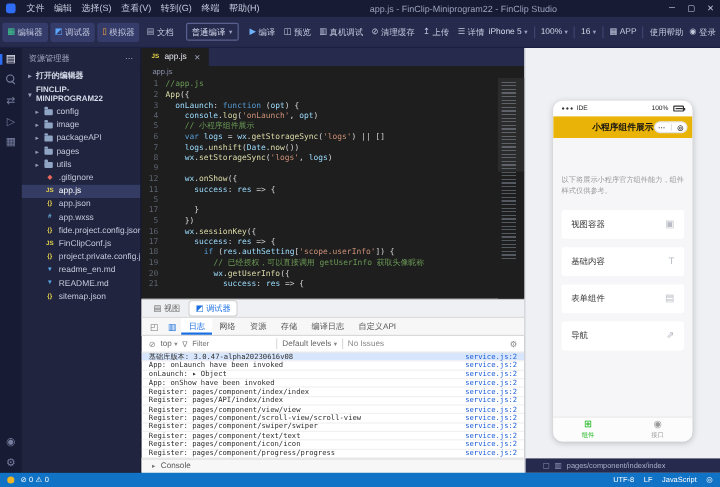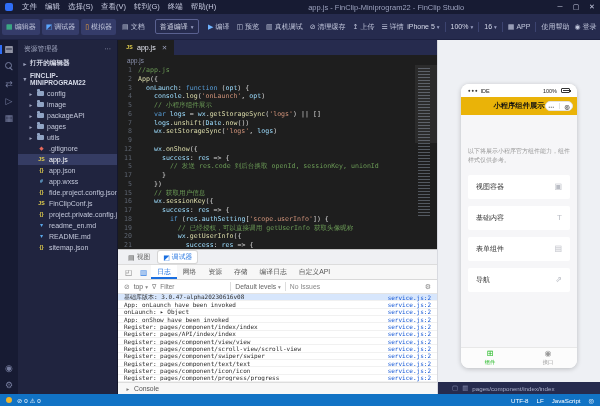--- a/index.html
+++ b/index.html
@@ -352,24 +352,23 @@
             <div class="code-line"><span class="ln">2</span><span><span class="tok-fn">App</span><span class="tok-pl">(</span><span class="tok-pl">{</span></span></div>
             <div class="code-line"><span class="ln">3</span><span><span class="tok-pl"> </span><span class="tok-pl"> </span><span class="tok-var">onLaunch</span><span class="tok-pl">:</span><span class="tok-pl"> </span><span class="tok-kw">function</span><span class="tok-pl"> </span><span class="tok-pl">(</span><span class="tok-var">opt</span><span class="tok-pl">)</span><span class="tok-pl"> </span><span class="tok-pl">{</span></span></div>
             <div class="code-line"><span class="ln">4</span><span><span class="tok-pl"> </span><span class="tok-pl"> </span><span class="tok-pl"> </span><span class="tok-pl"> </span><span class="tok-var">console</span><span class="tok-pl">.</span><span class="tok-fn">log</span><span class="tok-pl">(</span><span class="tok-str">'onLaunch'</span><span class="tok-pl">,</span><span class="tok-pl"> </span><span class="tok-var">opt</span><span class="tok-pl">)</span></span></div>
             <div class="code-line"><span class="ln">5</span><span><span class="tok-pl"> </span><span class="tok-pl"> </span><span class="tok-pl"> </span><span class="tok-pl"> </span><span class="tok-com">// 小程序组件展示</span></span></div>
             <div class="code-line"><span class="ln">6</span><span><span class="tok-pl"> </span><span class="tok-pl"> </span><span class="tok-pl"> </span><span class="tok-pl"> </span><span class="tok-kw">var</span><span class="tok-pl"> </span><span class="tok-var">logs</span><span class="tok-pl"> </span><span class="tok-pl">=</span><span class="tok-pl"> </span><span class="tok-var">wx</span><span class="tok-pl">.</span><span class="tok-fn">getStorageSync</span><span class="tok-pl">(</span><span class="tok-str">'logs'</span><span class="tok-pl">)</span><span class="tok-pl"> </span><span class="tok-pl">|</span><span class="tok-pl">|</span><span class="tok-pl"> </span><span class="tok-pl">[</span><span class="tok-pl">]</span></span></div>
             <div class="code-line"><span class="ln">7</span><span><span class="tok-pl"> </span><span class="tok-pl"> </span><span class="tok-pl"> </span><span class="tok-pl"> </span><span class="tok-var">logs</span><span class="tok-pl">.</span><span class="tok-fn">unshift</span><span class="tok-pl">(</span><span class="tok-var">Date</span><span class="tok-pl">.</span><span class="tok-fn">now</span><span class="tok-pl">(</span><span class="tok-pl">)</span><span class="tok-pl">)</span></span></div>
             <div class="code-line"><span class="ln">8</span><span><span class="tok-pl"> </span><span class="tok-pl"> </span><span class="tok-pl"> </span><span class="tok-pl"> </span><span class="tok-var">wx</span><span class="tok-pl">.</span><span class="tok-fn">setStorageSync</span><span class="tok-pl">(</span><span class="tok-str">'logs'</span><span class="tok-pl">,</span><span class="tok-pl"> </span><span class="tok-var">logs</span><span class="tok-pl">)</span></span></div>
             <div class="code-line"><span class="ln">9</span><span></span></div>
             <div class="code-line"><span class="ln">12</span><span><span class="tok-pl"> </span><span class="tok-pl"> </span><span class="tok-pl"> </span><span class="tok-pl"> </span><span class="tok-var">wx</span><span class="tok-pl">.</span><span class="tok-fn">onShow</span><span class="tok-pl">(</span><span class="tok-pl">{</span></span></div>
             <div class="code-line"><span class="ln">11</span><span><span class="tok-pl"> </span><span class="tok-pl"> </span><span class="tok-pl"> </span><span class="tok-pl"> </span><span class="tok-pl"> </span><span class="tok-pl"> </span><span class="tok-var">success</span><span class="tok-pl">:</span><span class="tok-pl"> </span><span class="tok-var">res</span><span class="tok-pl"> </span><span class="tok-pl">=</span><span class="tok-pl">&gt;</span><span class="tok-pl"> </span><span class="tok-pl">{</span></span></div>
-            <div class="code-line"><span class="ln">5</span><span><span class="tok-pl"> </span><span class="tok-pl"> </span><span class="tok-pl"> </span><span class="tok-pl"> </span><span class="tok-pl"> </span><span class="tok-pl"> </span><span class="tok-pl"> </span><span class="tok-pl"> </span><span class="tok-com">// 发送 res.code 到后台换取 openId, sessionKey, unionId</span></span></div>
+            <div class="code-line"><span class="ln">5</span></div>
             <div class="code-line"><span class="ln">17</span><span><span class="tok-pl"> </span><span class="tok-pl"> </span><span class="tok-pl"> </span><span class="tok-pl"> </span><span class="tok-pl"> </span><span class="tok-pl"> </span><span class="tok-pl">}</span></span></div>
             <div class="code-line"><span class="ln">5</span><span><span class="tok-pl"> </span><span class="tok-pl"> </span><span class="tok-pl"> </span><span class="tok-pl"> </span><span class="tok-pl">}</span><span class="tok-pl">)</span></span></div>
-            <div class="code-line"><span class="ln">15</span><span><span class="tok-pl"> </span><span class="tok-pl"> </span><span class="tok-pl"> </span><span class="tok-pl"> </span><span class="tok-com">// 获取用户信息</span></span></div>
             <div class="code-line"><span class="ln">16</span><span><span class="tok-pl"> </span><span class="tok-pl"> </span><span class="tok-pl"> </span><span class="tok-pl"> </span><span class="tok-var">wx</span><span class="tok-pl">.</span><span class="tok-fn">sessionKey</span><span class="tok-pl">(</span><span class="tok-pl">{</span></span></div>
             <div class="code-line"><span class="ln">17</span><span><span class="tok-pl"> </span><span class="tok-pl"> </span><span class="tok-pl"> </span><span class="tok-pl"> </span><span class="tok-pl"> </span><span class="tok-pl"> </span><span class="tok-var">success</span><span class="tok-pl">:</span><span class="tok-pl"> </span><span class="tok-var">res</span><span class="tok-pl"> </span><span class="tok-pl">=</span><span class="tok-pl">&gt;</span><span class="tok-pl"> </span><span class="tok-pl">{</span></span></div>
             <div class="code-line"><span class="ln">18</span><span><span class="tok-pl"> </span><span class="tok-pl"> </span><span class="tok-pl"> </span><span class="tok-pl"> </span><span class="tok-pl"> </span><span class="tok-pl"> </span><span class="tok-pl"> </span><span class="tok-pl"> </span><span class="tok-kw">if</span><span class="tok-pl"> </span><span class="tok-pl">(</span><span class="tok-var">res</span><span class="tok-pl">.</span><span class="tok-var">authSetting</span><span class="tok-pl">[</span><span class="tok-str">'scope.userInfo'</span><span class="tok-pl">]</span><span class="tok-pl">)</span><span class="tok-pl"> </span><span class="tok-pl">{</span></span></div>
             <div class="code-line"><span class="ln">19</span><span><span class="tok-pl"> </span><span class="tok-pl"> </span><span class="tok-pl"> </span><span class="tok-pl"> </span><span class="tok-pl"> </span><span class="tok-pl"> </span><span class="tok-pl"> </span><span class="tok-pl"> </span><span class="tok-pl"> </span><span class="tok-pl"> </span><span class="tok-com">// 已经授权，可以直接调用 getUserInfo 获取头像昵称</span></span></div>
             <div class="code-line"><span class="ln">20</span><span><span class="tok-pl"> </span><span class="tok-pl"> </span><span class="tok-pl"> </span><span class="tok-pl"> </span><span class="tok-pl"> </span><span class="tok-pl"> </span><span class="tok-pl"> </span><span class="tok-pl"> </span><span class="tok-pl"> </span><span class="tok-pl"> </span><span class="tok-var">wx</span><span class="tok-pl">.</span><span class="tok-fn">getUserInfo</span><span class="tok-pl">(</span><span class="tok-pl">{</span></span></div>
             <div class="code-line"><span class="ln">21</span><span><span class="tok-pl"> </span><span class="tok-pl"> </span><span class="tok-pl"> </span><span class="tok-pl"> </span><span class="tok-pl"> </span><span class="tok-pl"> </span><span class="tok-pl"> </span><span class="tok-pl"> </span><span class="tok-pl"> </span><span class="tok-pl"> </span><span class="tok-pl"> </span><span class="tok-pl"> </span><span class="tok-var">success</span><span class="tok-pl">:</span><span class="tok-pl"> </span><span class="tok-var">res</span><span class="tok-pl"> </span><span class="tok-pl">=</span><span class="tok-pl">&gt;</span><span class="tok-pl"> </span><span class="tok-pl">{</span></span></div>
           </div>
         <div class="minimap"></div>
       </div>
 

